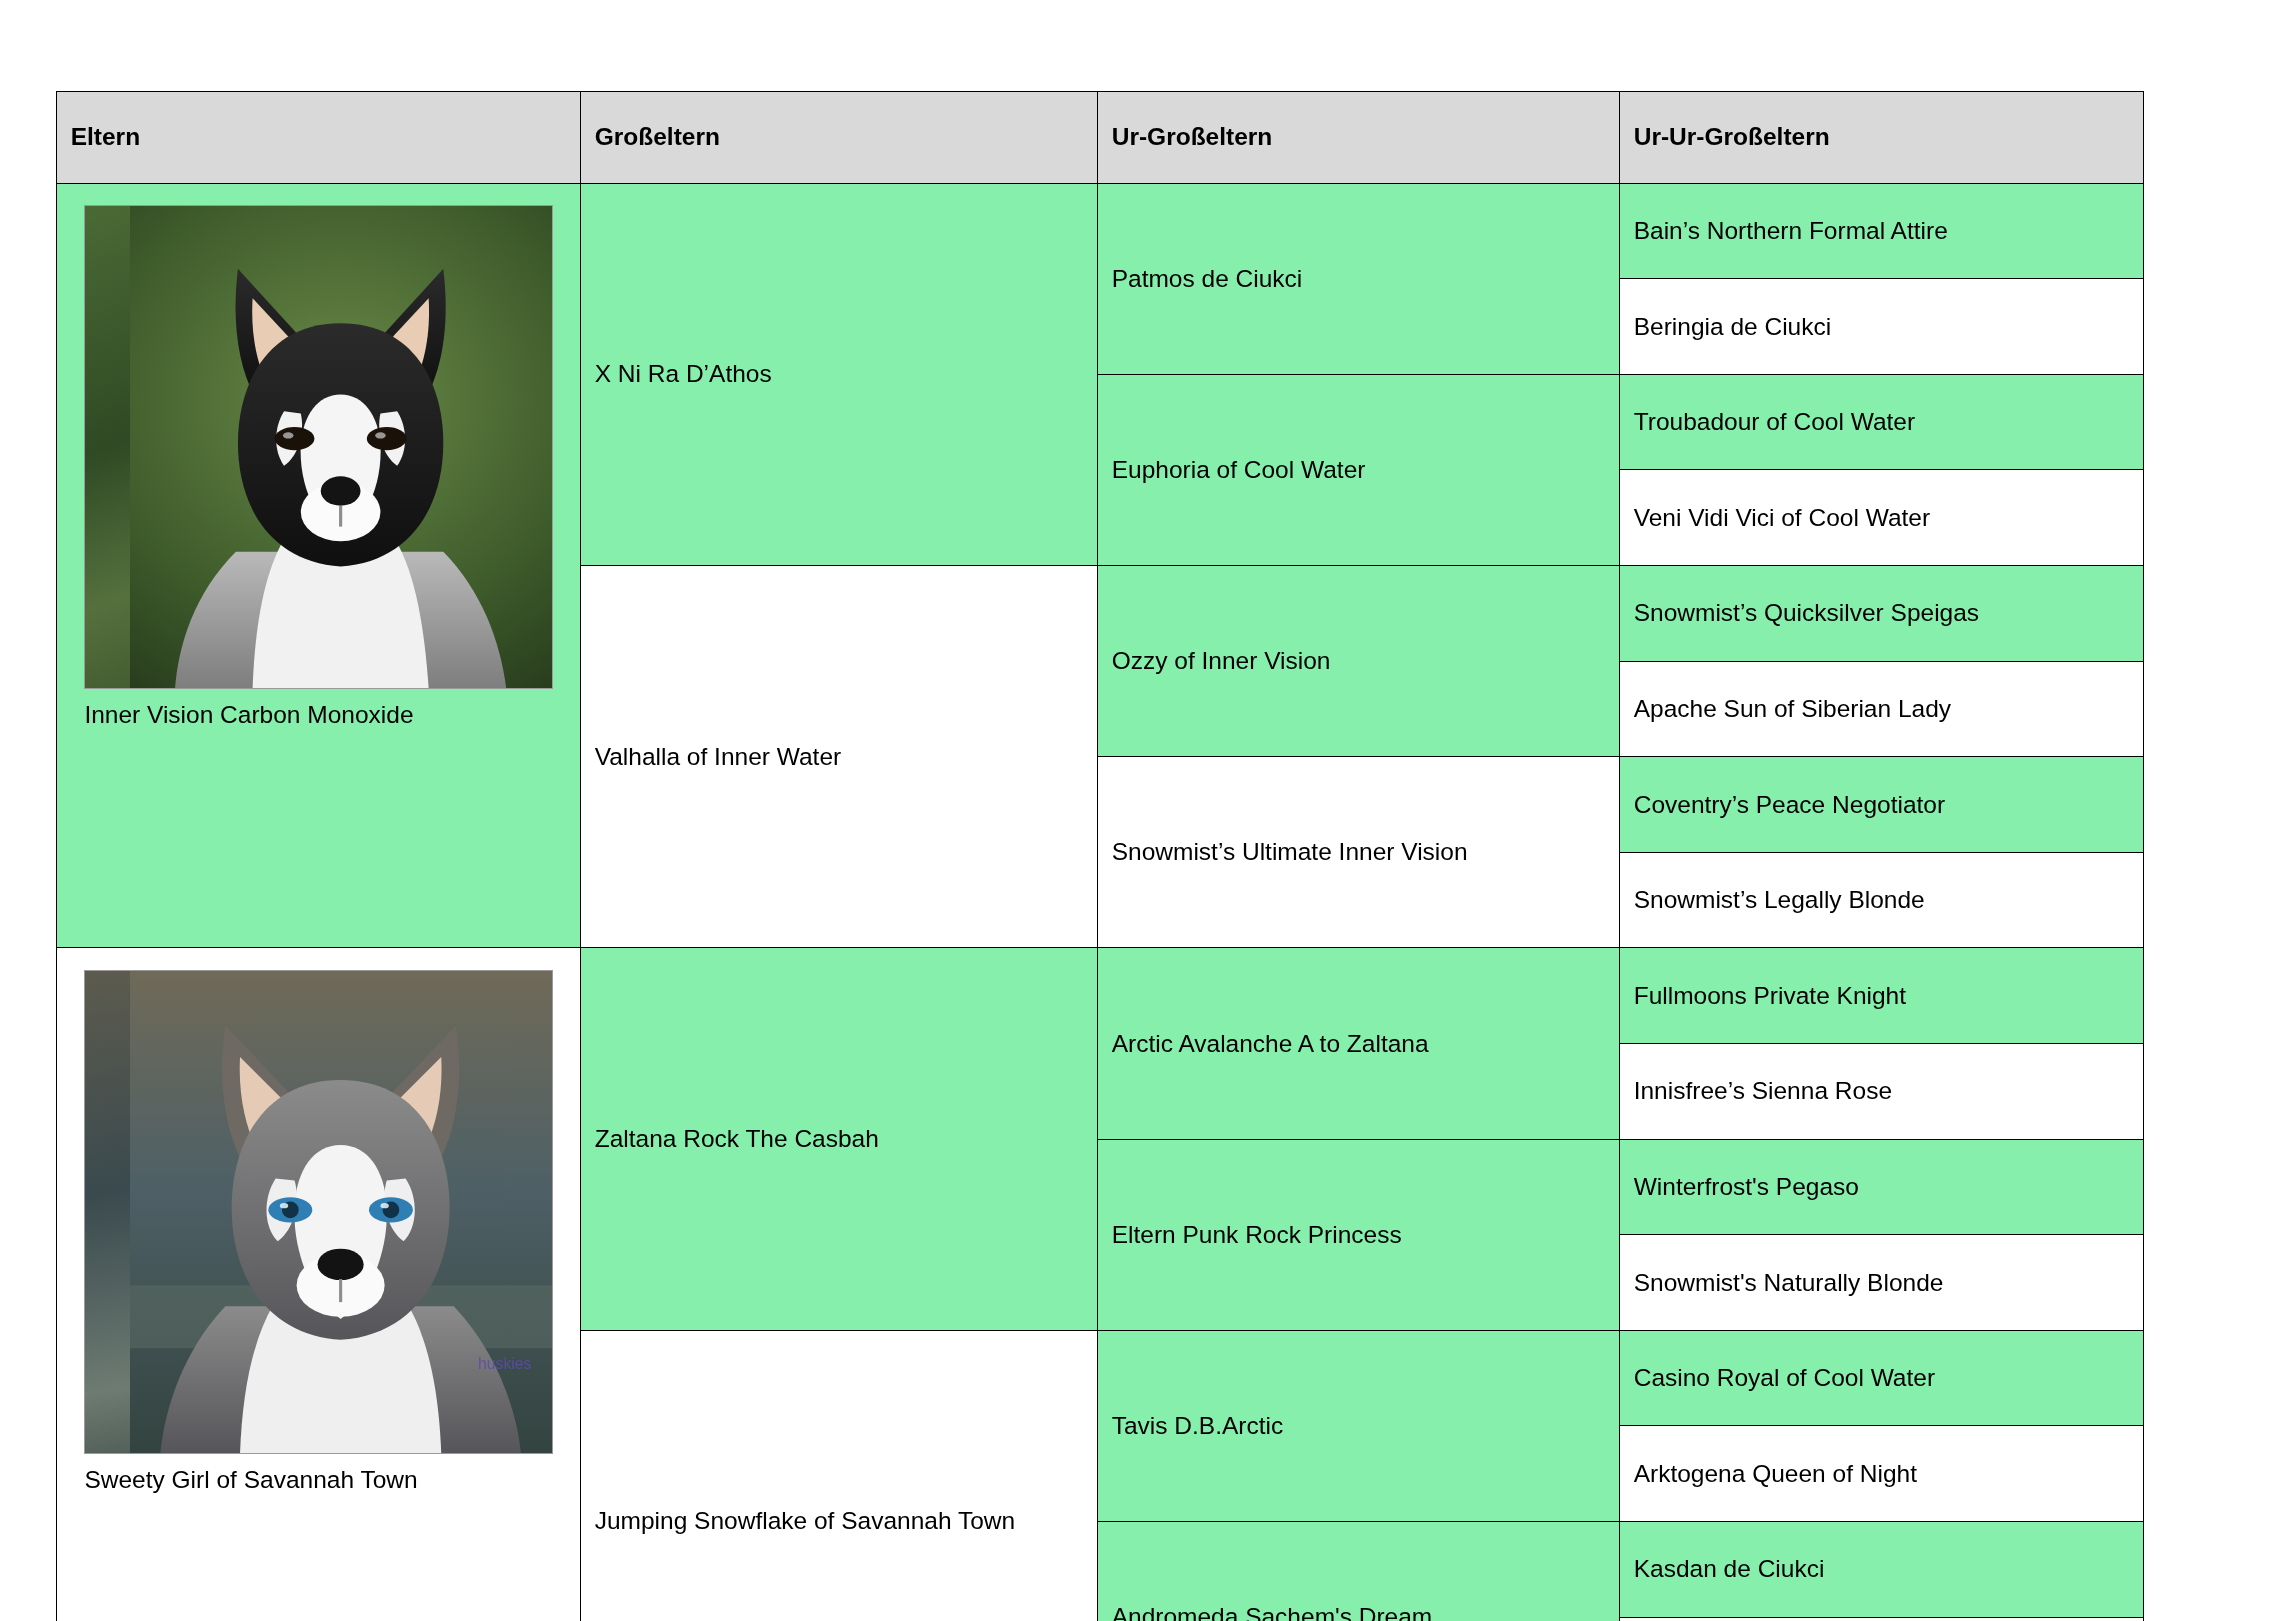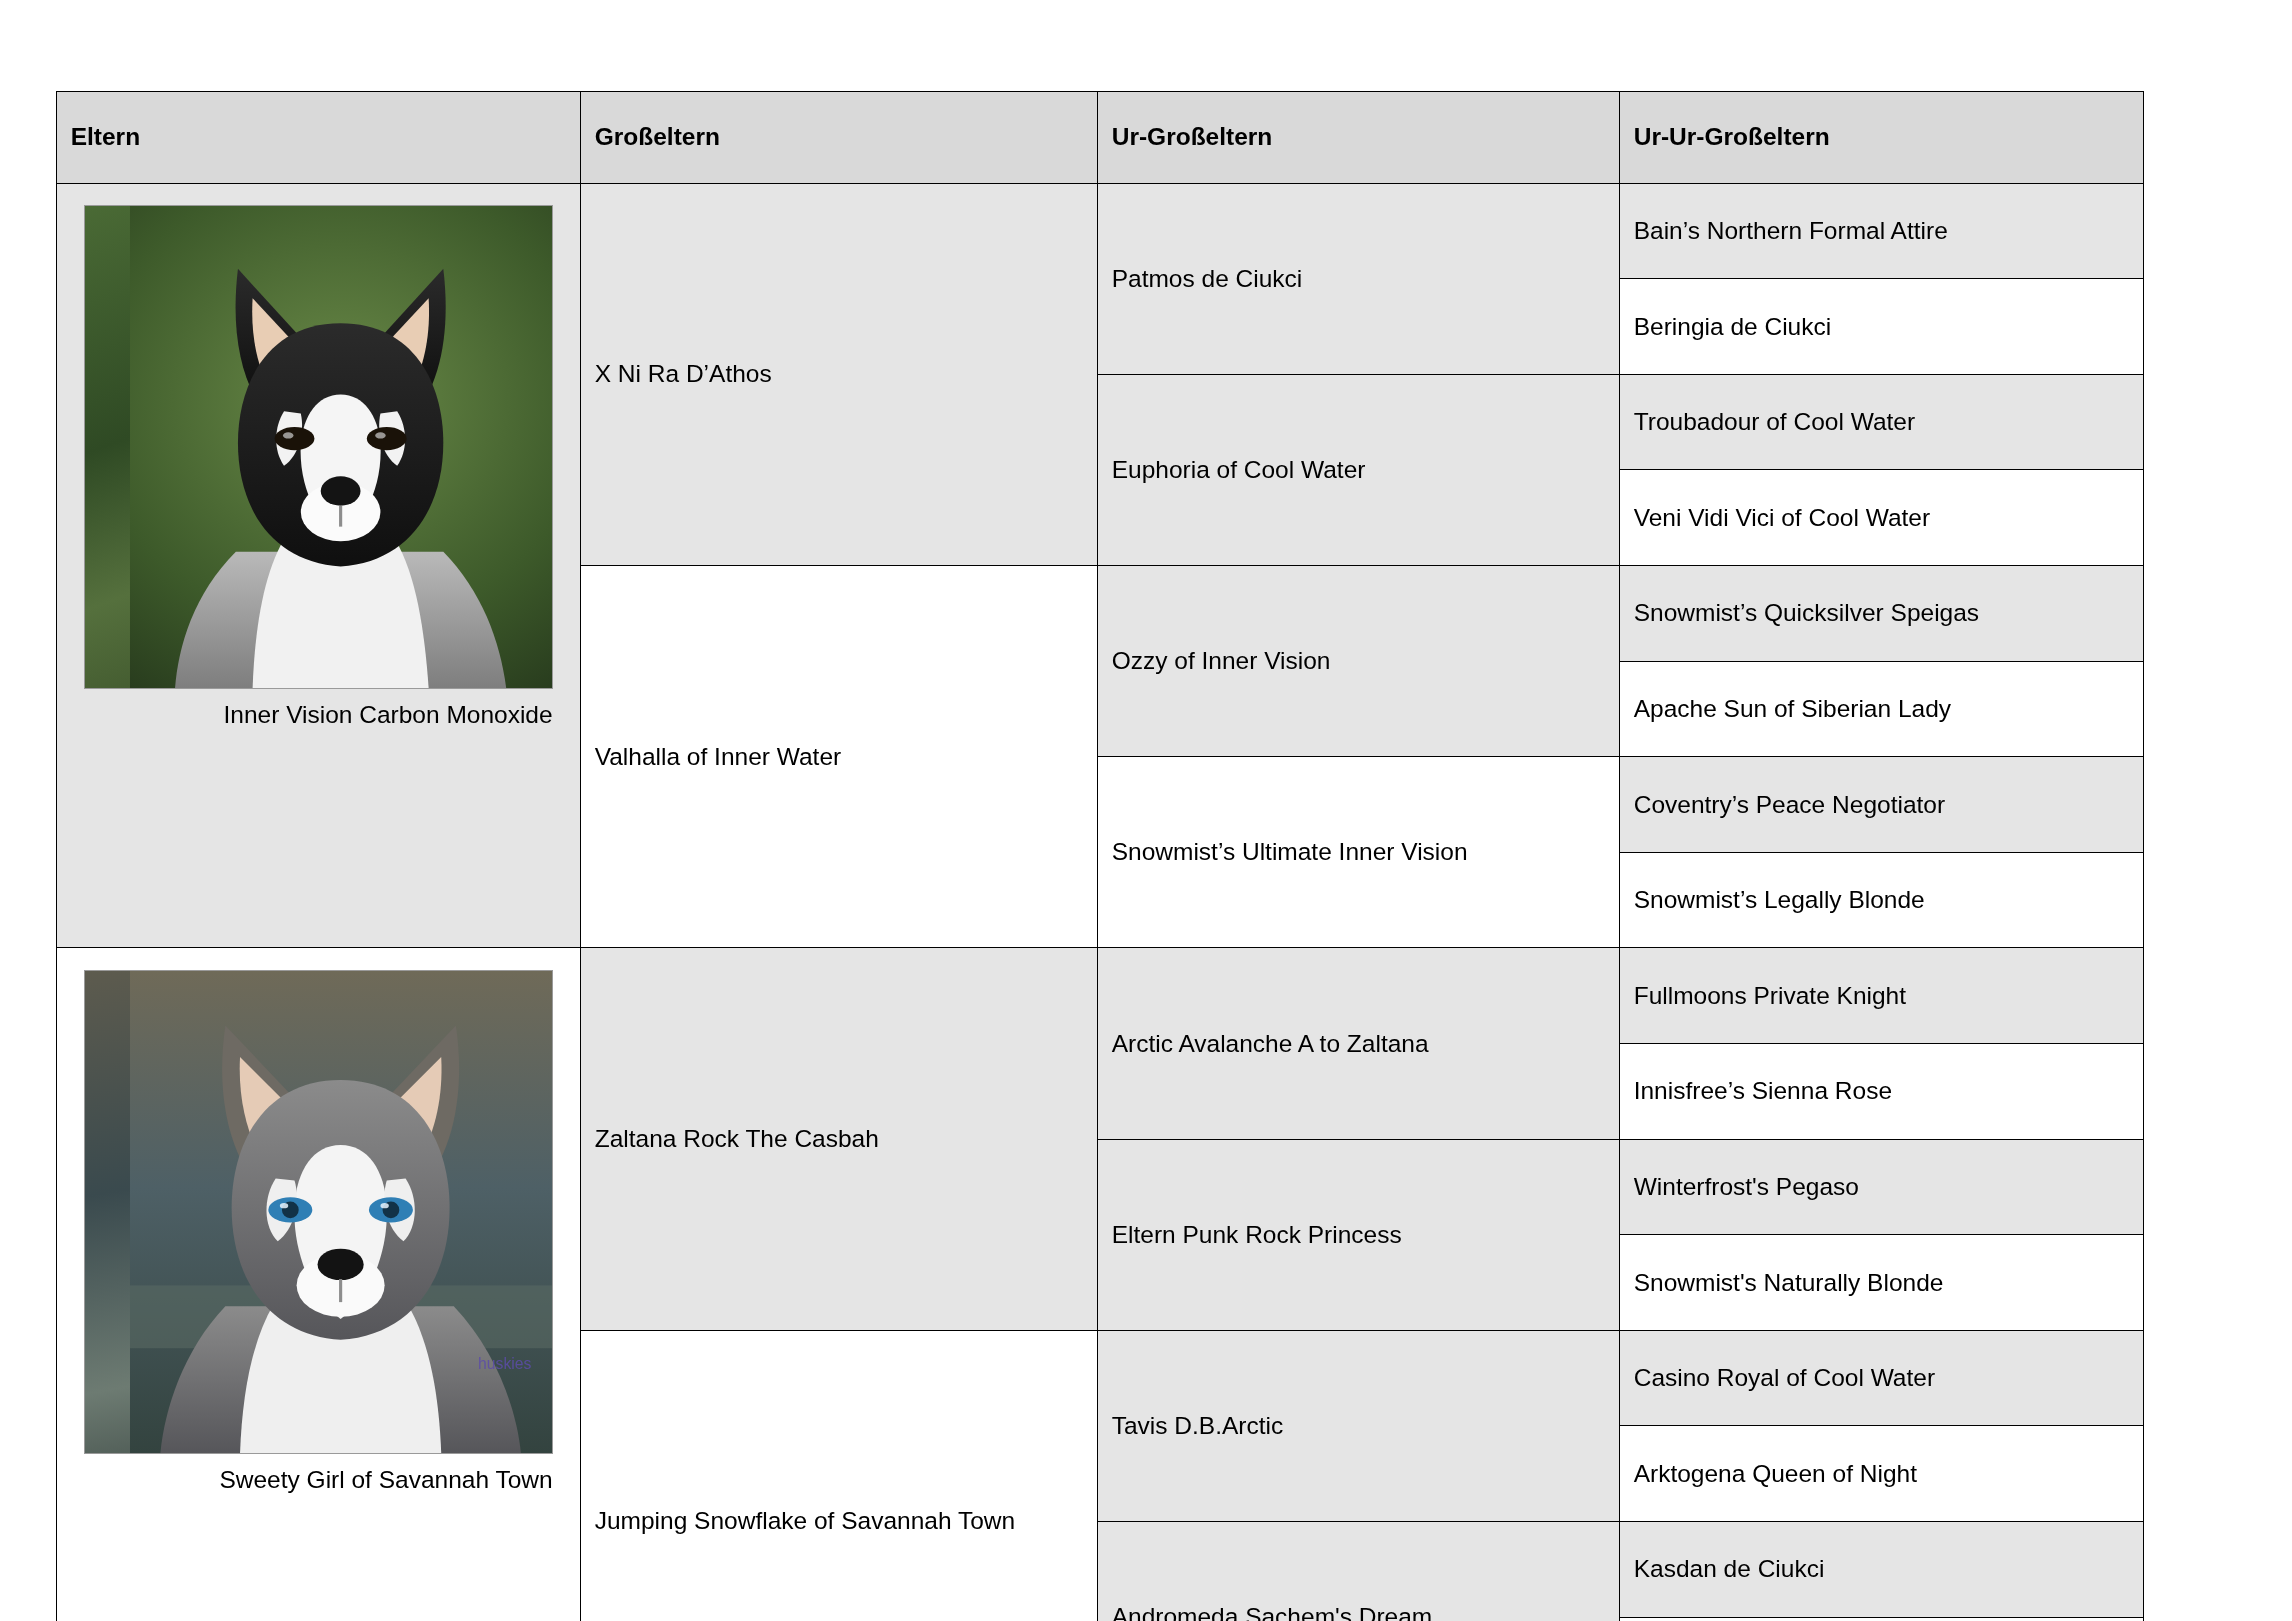--- a/index.html
+++ b/index.html
@@ -42,41 +42,40 @@
   col.c3 { width: 522px; }
   col.c4 { width: 524px; }
 
   .hdr td {
     background: #d9d9d9;
     font-weight: bold;
     height: 71px;
     font-size: 24.5px;
   }
   .blue {
-    background: #e5e5e5;
+    background: #86efac;
   }
   .white {
     background: #ffffff;
     border-radius: 14px;
   }
   .bold {
     font-weight: normal;
   }
   td.parent-cell {
     padding: 0;
     vertical-align: top;
     height: 608px;
   }
   .photo-wrap {
     width: 100%;
     height: 100%;
     display: flex;
     flex-direction: column;
     justify-content: flex-start;
-    text-align: right;
   }
   .photo {
     margin: 11.8px 13.7px 0 13.7px;
     border: 1px solid #9a9a9a;
     position: relative;
     overflow: hidden;
     padding-left: 45px;
   }
   .photo-caption {
     padding: 9.8px 13.7px 11.8px 13.7px;

